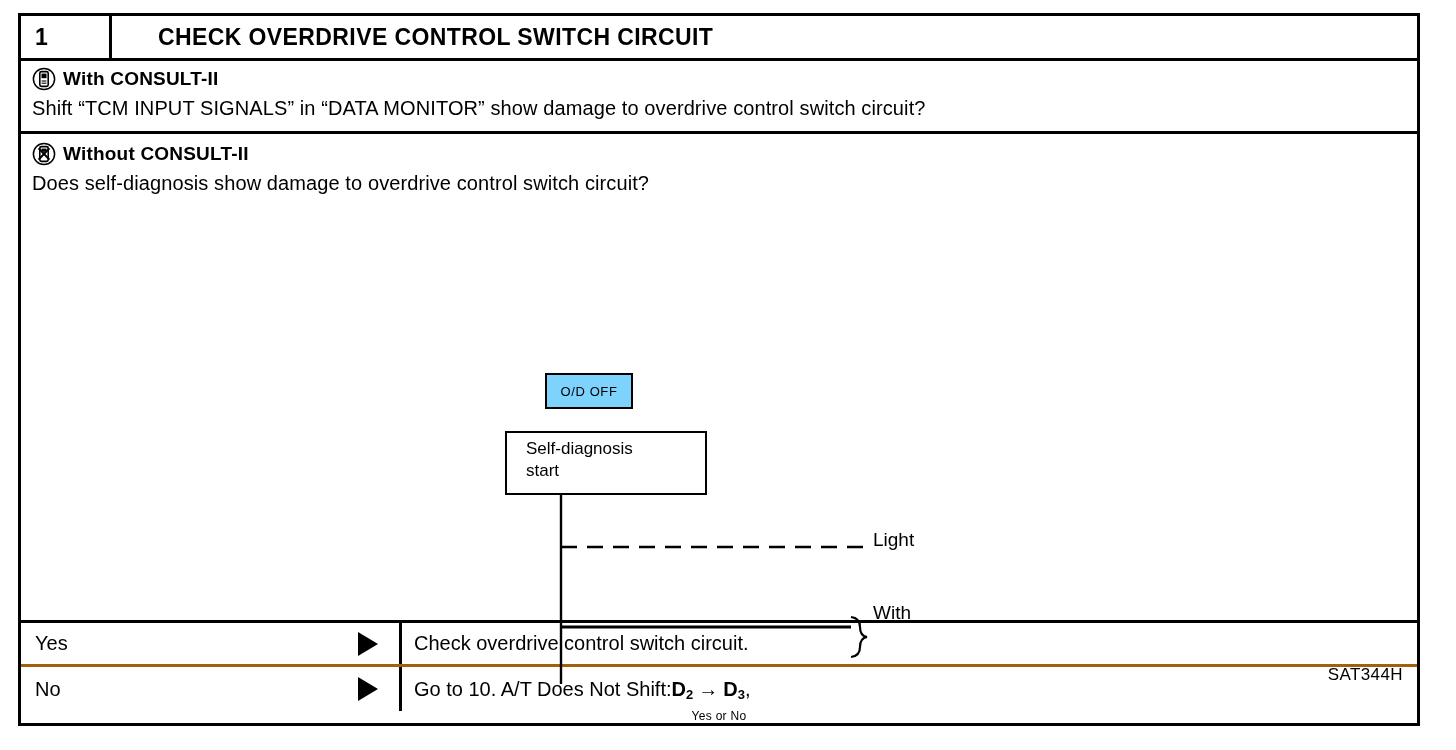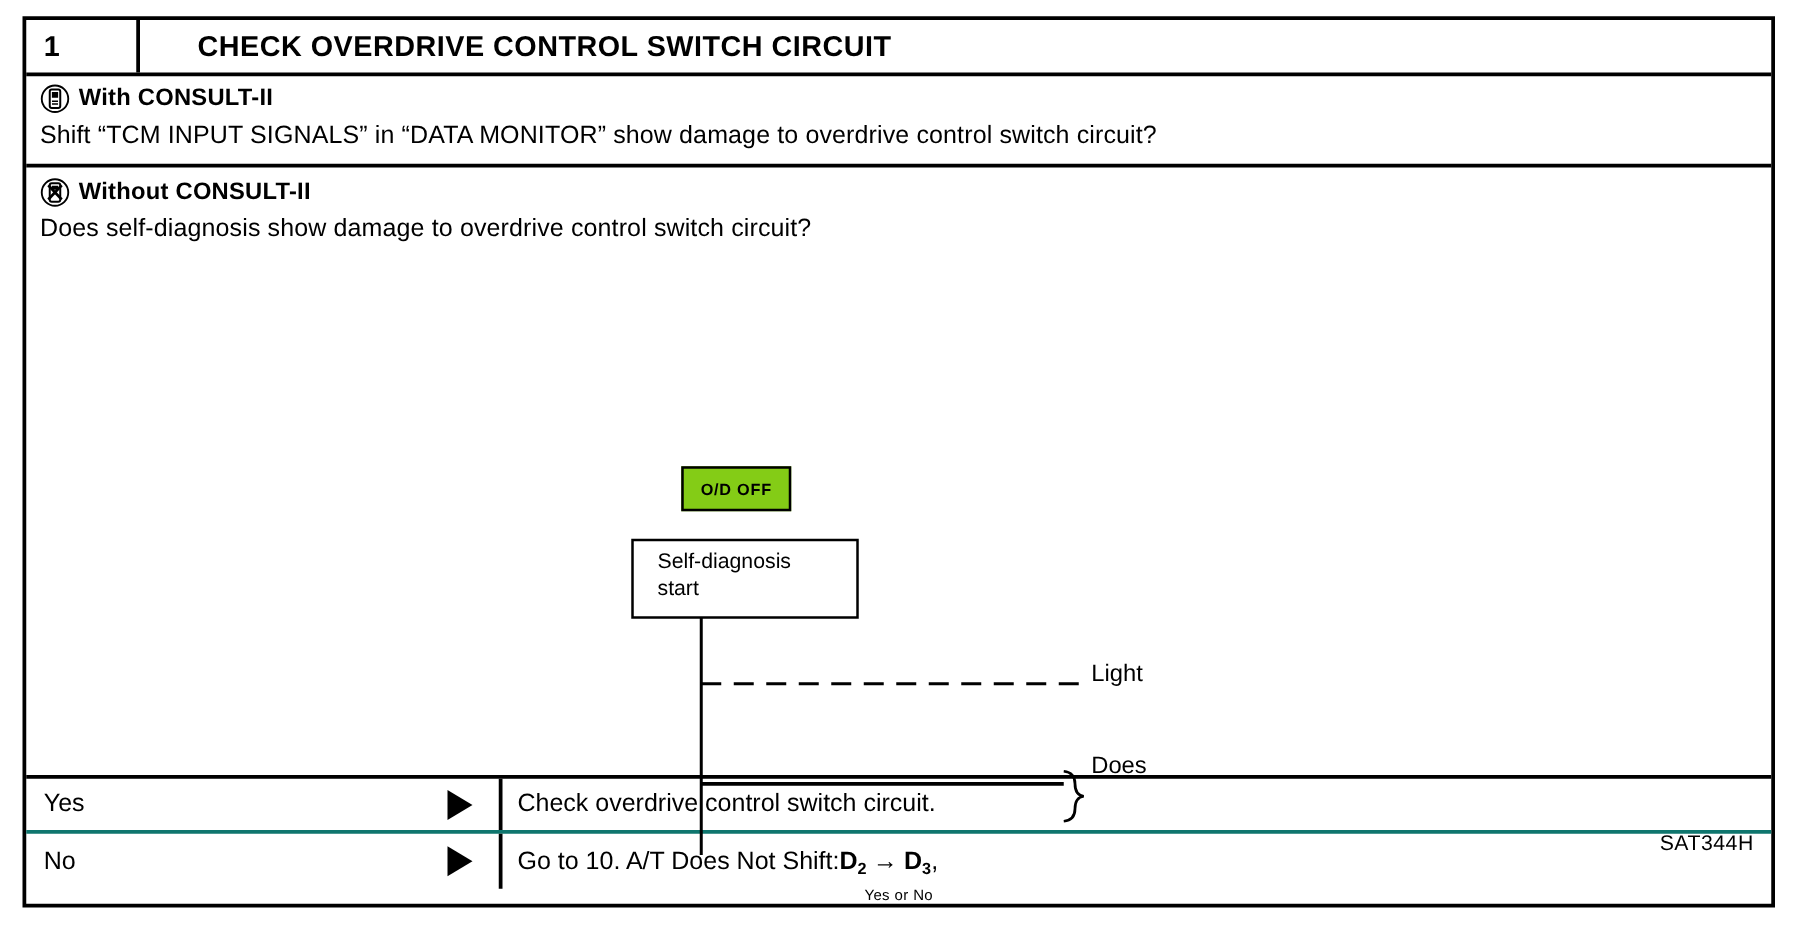--- a/index.html
+++ b/index.html
@@ -113,29 +113,29 @@
     left: 524px;
     top: 239px;
     width: 88px;
     height: 36px;
     border: 2.5px solid #000;
     box-sizing: border-box;
     display: flex;
     align-items: center;
     justify-content: center;
     font-size: 13px;
-    font-weight: bold;
+    font-weight: normal;
     letter-spacing: 0.6px;
-    background: #84cc16;
+    background: #7dd3fc;
   }
   .selfdiag-box {
     position: absolute;
     left: 484px;
     top: 297px;
-    width: 182px;
+    width: 202px;
     height: 64px;
     border: 2.5px solid #000;
     box-sizing: border-box;
     padding: 5px 0 0 19px;
     font-size: 17px;
     line-height: 22px;
     background: #fff;
   }
   .wave-svg {
     position: absolute;
@@ -173,21 +173,21 @@
     font-weight: normal;
     letter-spacing: 0.3px;
   }
 
   
   .row-answer {
     display: flex;
     height: 44px;
     box-sizing: border-box;
   }
-  .row-answer.first { border-bottom: 3px solid #0f766e; }
+  .row-answer.first { border-bottom: 3px solid #a16207; }
   .answer-label {
     width: 316px;
     display: flex;
     align-items: center;
     padding-left: 14px;
     font-size: 20px;
     box-sizing: border-box;
   }
   .answer-arrow {
     width: 65px;
@@ -271,21 +271,21 @@
         <line x1="56" y1="10" x2="56" y2="200" stroke="#000" stroke-width="2.4"></line>
 
         <line x1="56" y1="63" x2="360" y2="63" stroke="#000" stroke-width="2.4" stroke-dasharray="16 10"></line>
 
         <line x1="56" y1="143" x2="346" y2="143" stroke="#000" stroke-width="3"></line>
 
         <path d="M346 133 q9 1 9 10 q0 9 7 10 q-7 1 -7 10 q0 9 -9 10" fill="none" stroke="#000" stroke-width="2.2"></path>
       </svg>
 
       <div class="lbl-light">Light</div>
-      <div class="lbl-shade">Does</div>
+      <div class="lbl-shade">With</div>
       <div class="fig-code">SAT344H</div>
       <div class="yes-or-no">Yes or No</div>
     </div>
   </div>
 
   <div class="row-answer first">
     <div class="answer-label">Yes</div>
     <div class="answer-arrow">
       <div class="tri"></div>
     </div>

